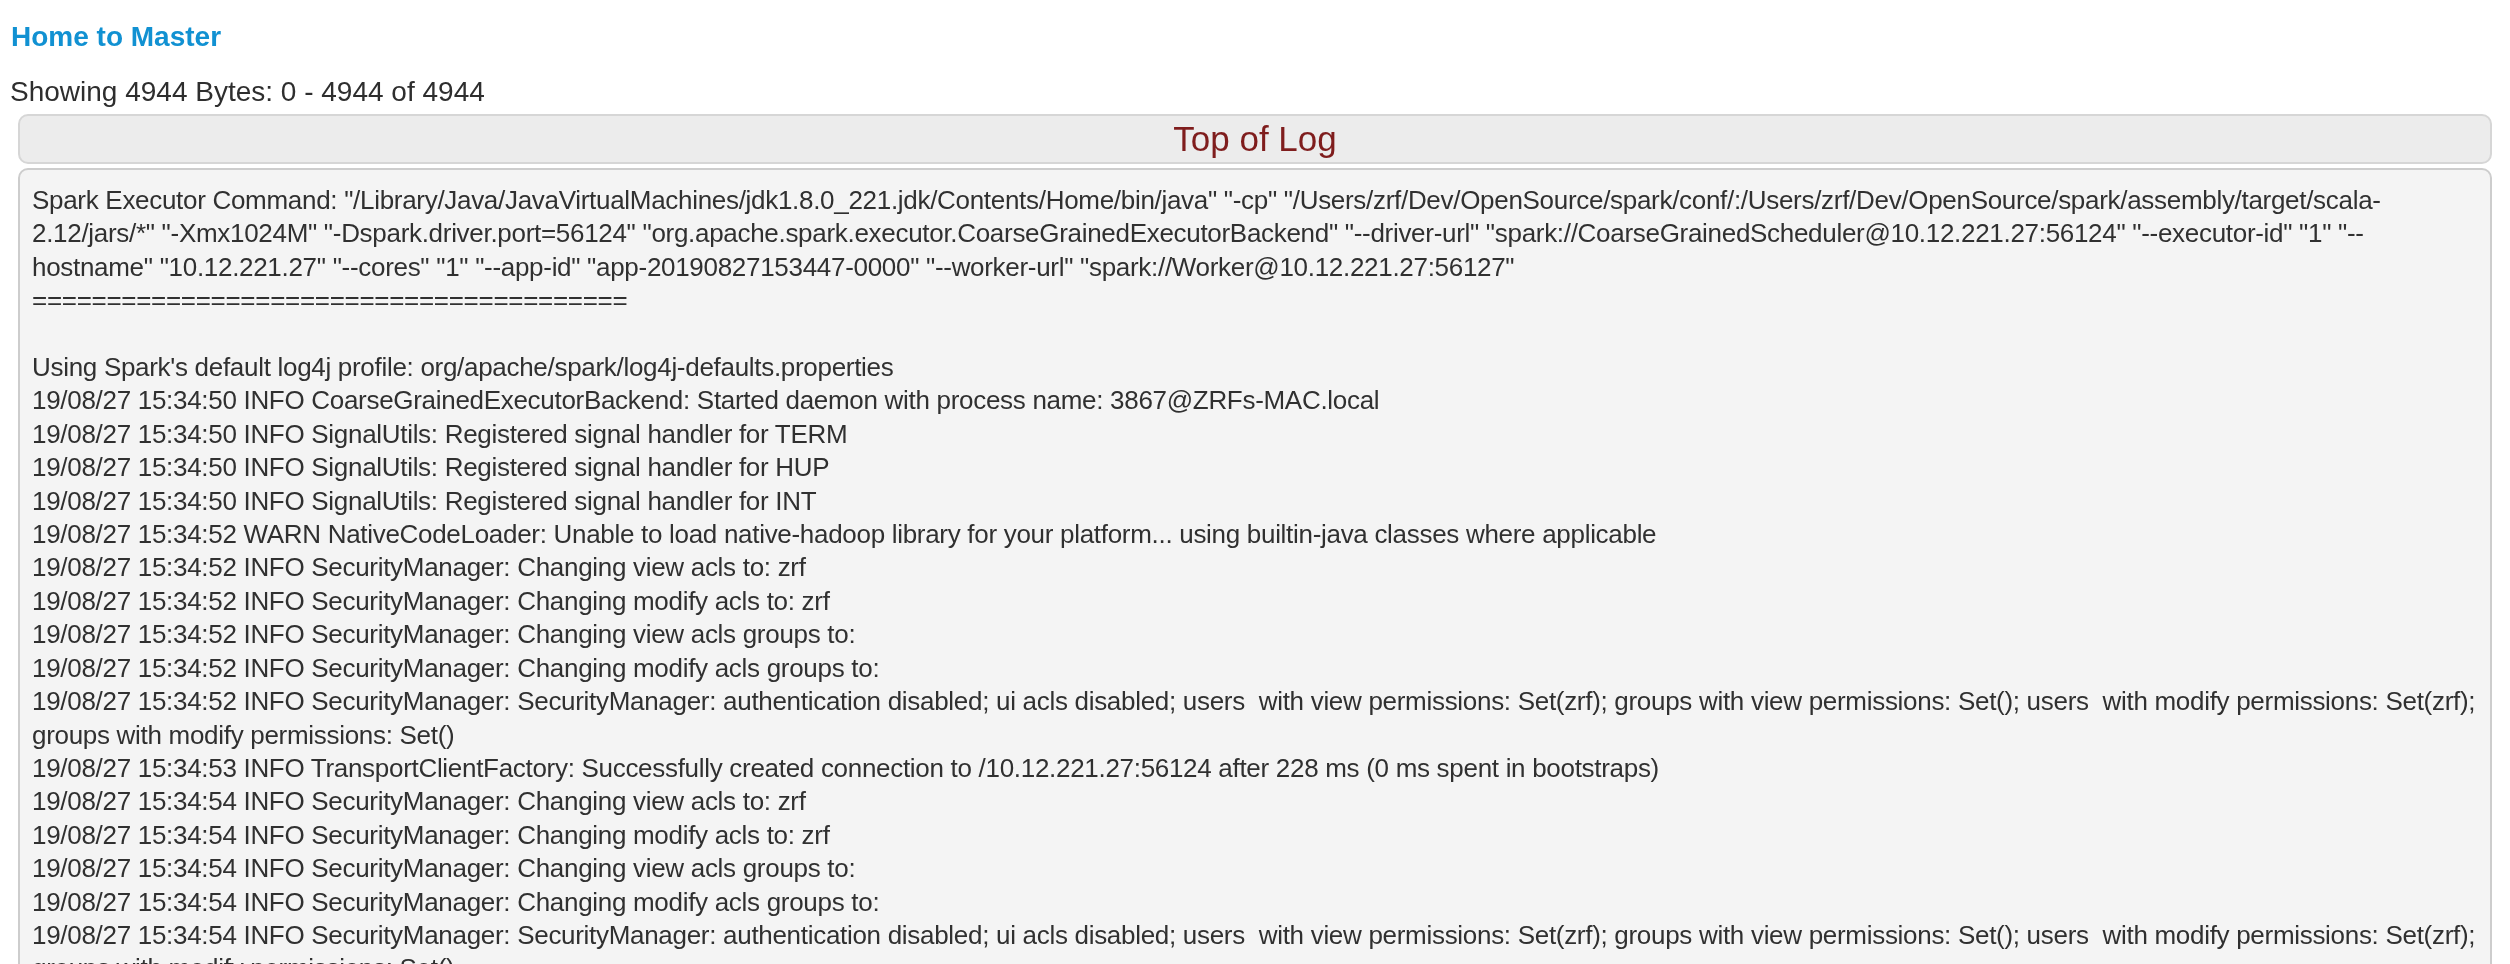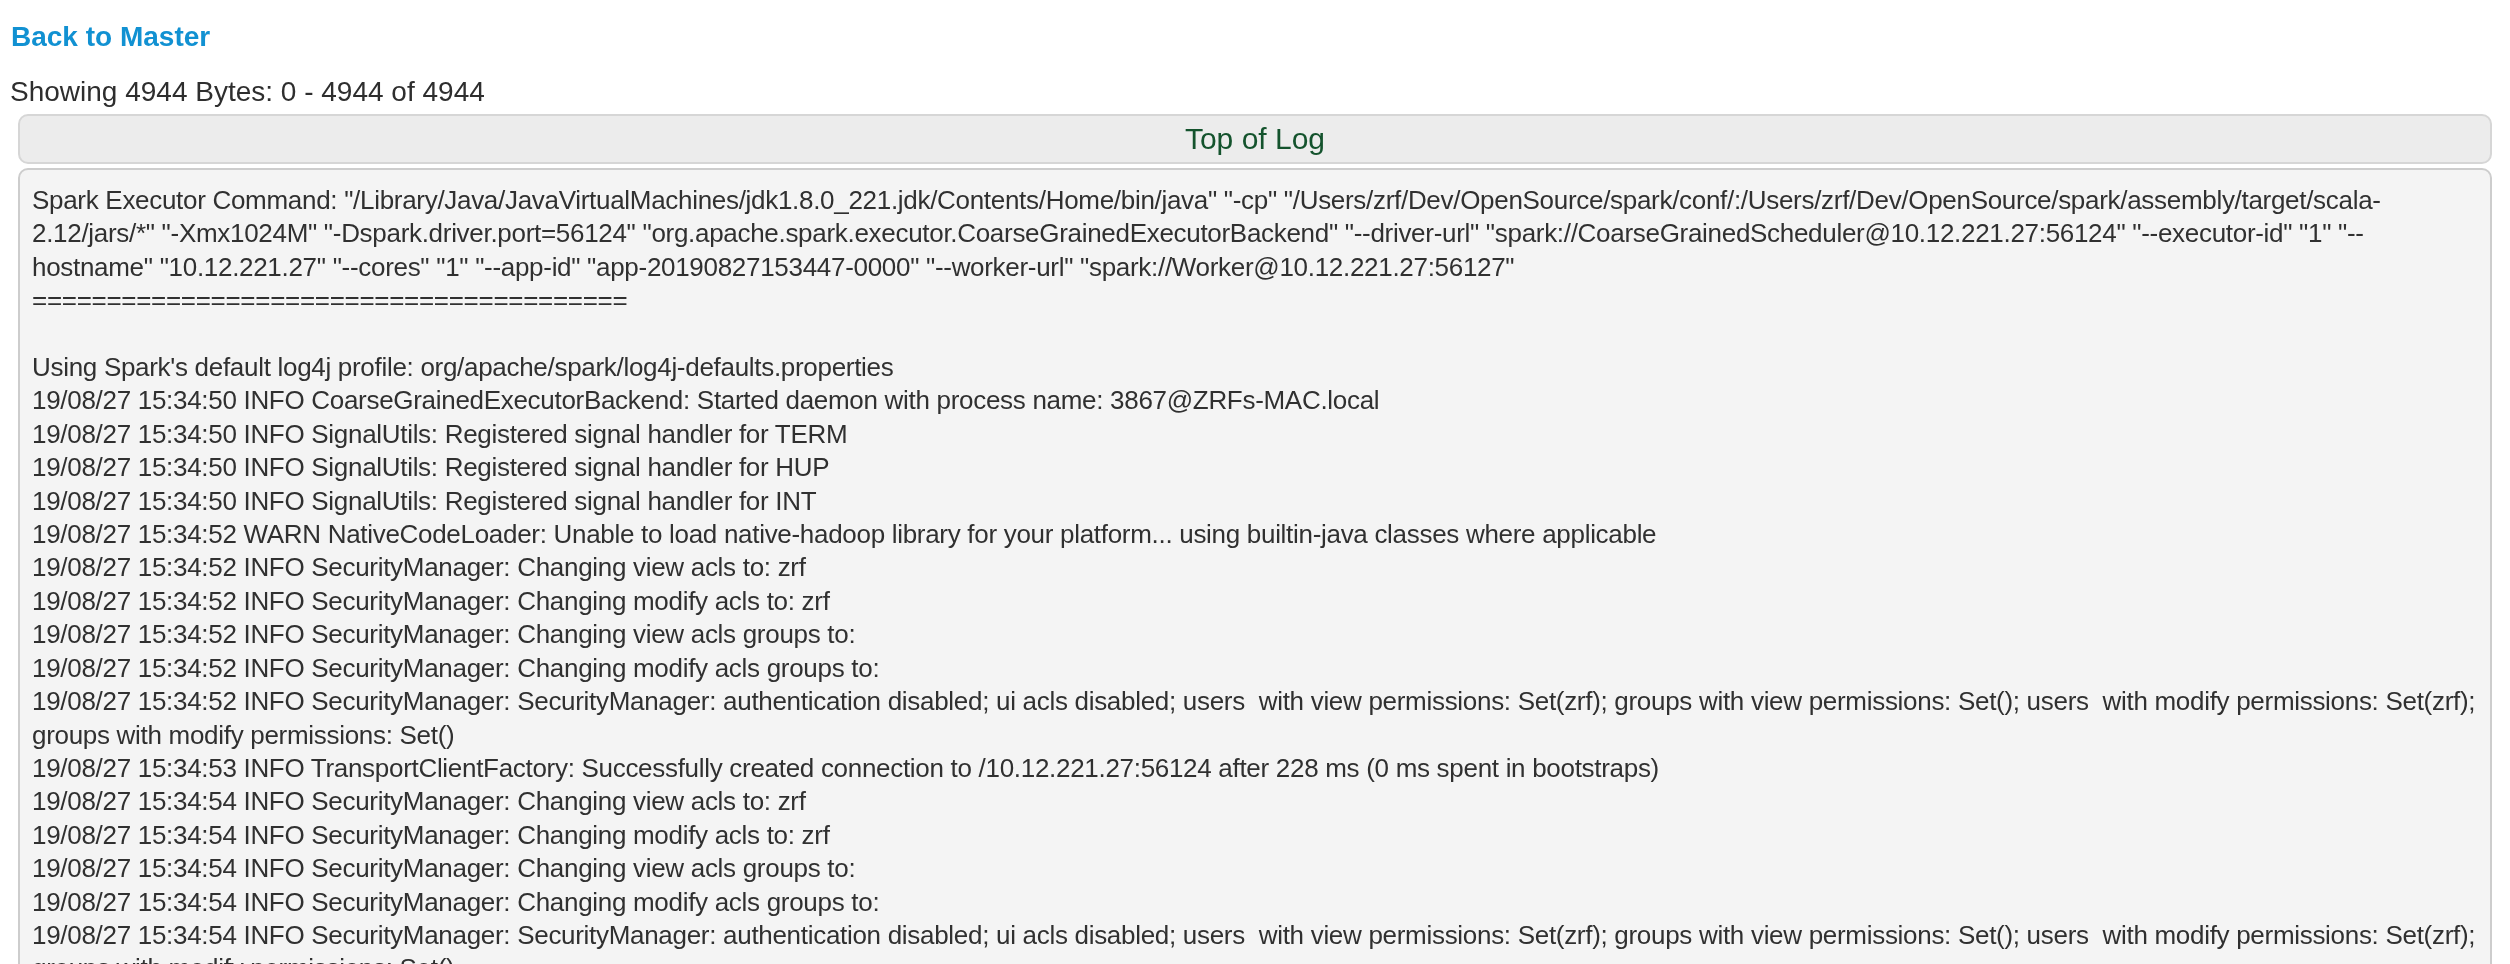--- a/index.html
+++ b/index.html
@@ -41,22 +41,22 @@
     margin: 5px 18px 0 18px;
     height: 46px;
     background: #ECECEC;
     border: 2px solid #D6D6D6;
     border-radius: 10px;
     display: flex;
     align-items: center;
     justify-content: center;
   }
   .log-header span {
-    font-size: 30px;
-    color: #14532d;
+    font-size: 35px;
+    color: #7f1d1d;
   }
   .log-content {
     margin: 4px 18px 0 18px;
     height: 1100px; 
     box-sizing: border-box;
     background: #F4F4F4;
     border: 2px solid #CDCDCD;
     border-radius: 10px;
     padding: 14px 12px;
     font-family: "Liberation Sans", "DejaVu Sans", sans-serif;
@@ -67,21 +67,21 @@
     white-space: pre-wrap;
     overflow-wrap: break-word;
     overflow: hidden;
   }
 </style>
 </head>
 <body>
 
 <div class="page">
 
-  <a href="#" class="back-link">Back to Master</a>
+  <a href="#" class="back-link">Home to Master</a>
 
   <div class="showing">Showing 4944 Bytes: 0 - 4944 of 4944</div>
 
   <div class="log-header">
     <span>Top of Log</span>
   </div>
 
   <pre class="log-content">Spark Executor Command: "/Library/Java/JavaVirtualMachines/jdk1.8.0_221.jdk/Contents/Home/bin/java" "-cp" "/Users/zrf/Dev/OpenSource/spark/conf/:/Users/zrf/Dev/OpenSource/spark/assembly/target/scala-2.12/jars/*" "-Xmx1024M" "-Dspark.driver.port=56124" "org.apache.spark.executor.CoarseGrainedExecutorBackend" "--driver-url" "spark://CoarseGrainedScheduler@10.12.221.27:56124" "--executor-id" "1" "--hostname" "10.12.221.27" "--cores" "1" "--app-id" "app-20190827153447-0000" "--worker-url" "spark://Worker@10.12.221.27:56127"
 ========================================
 

